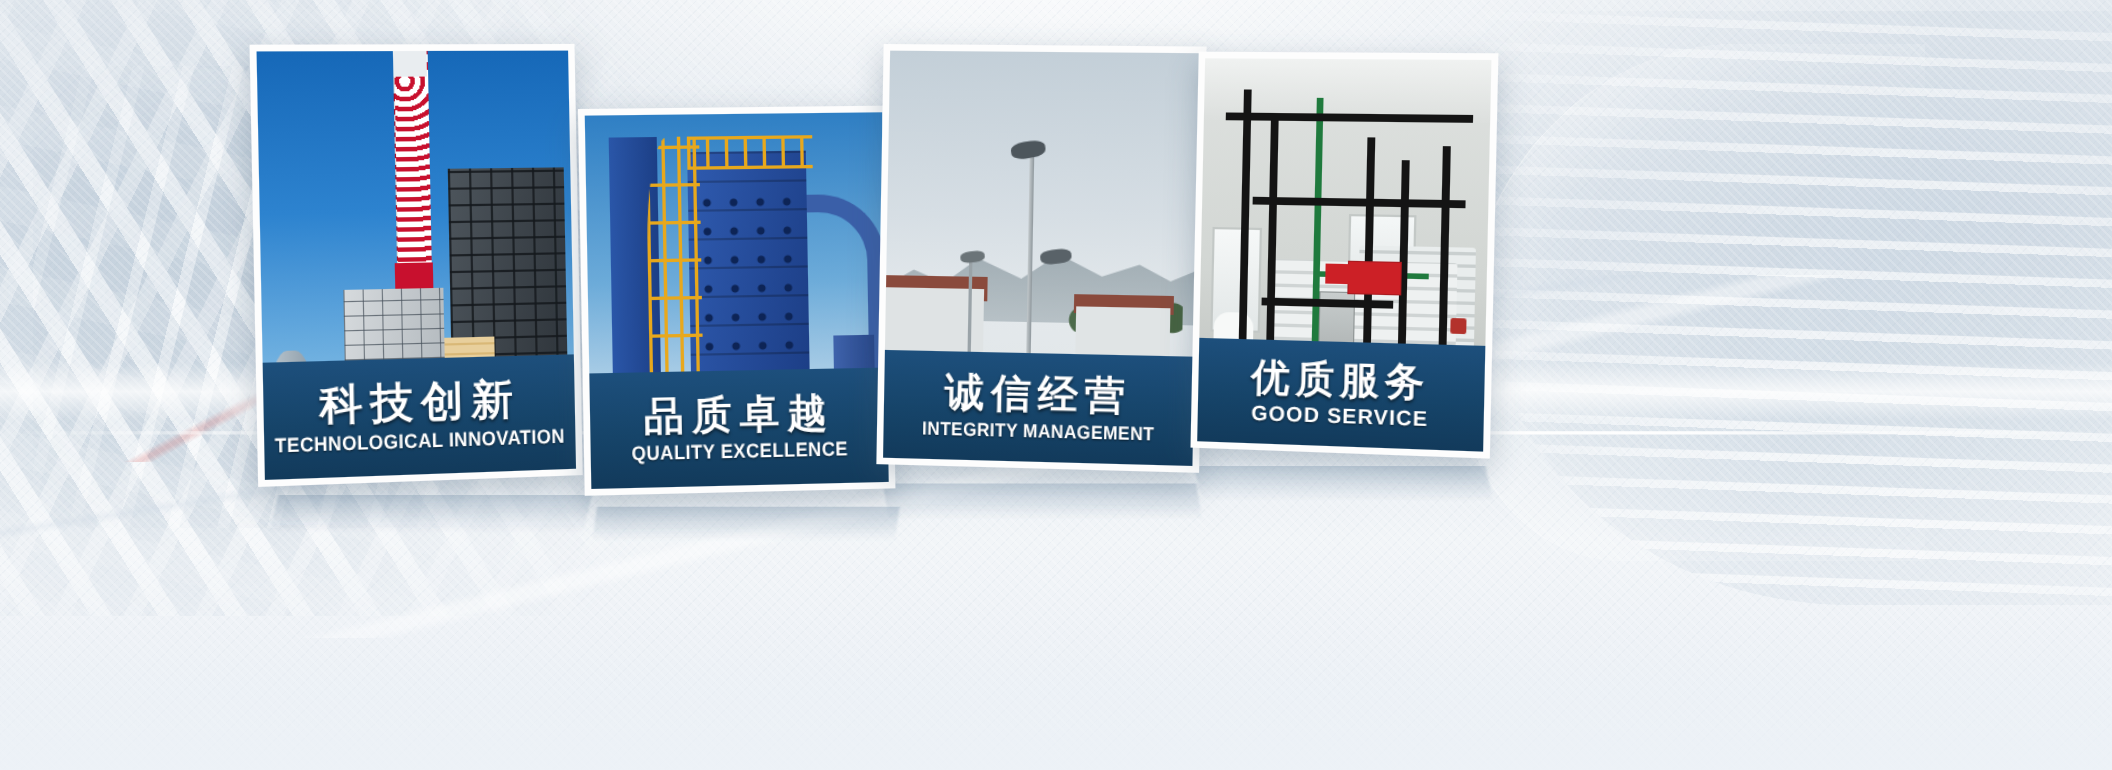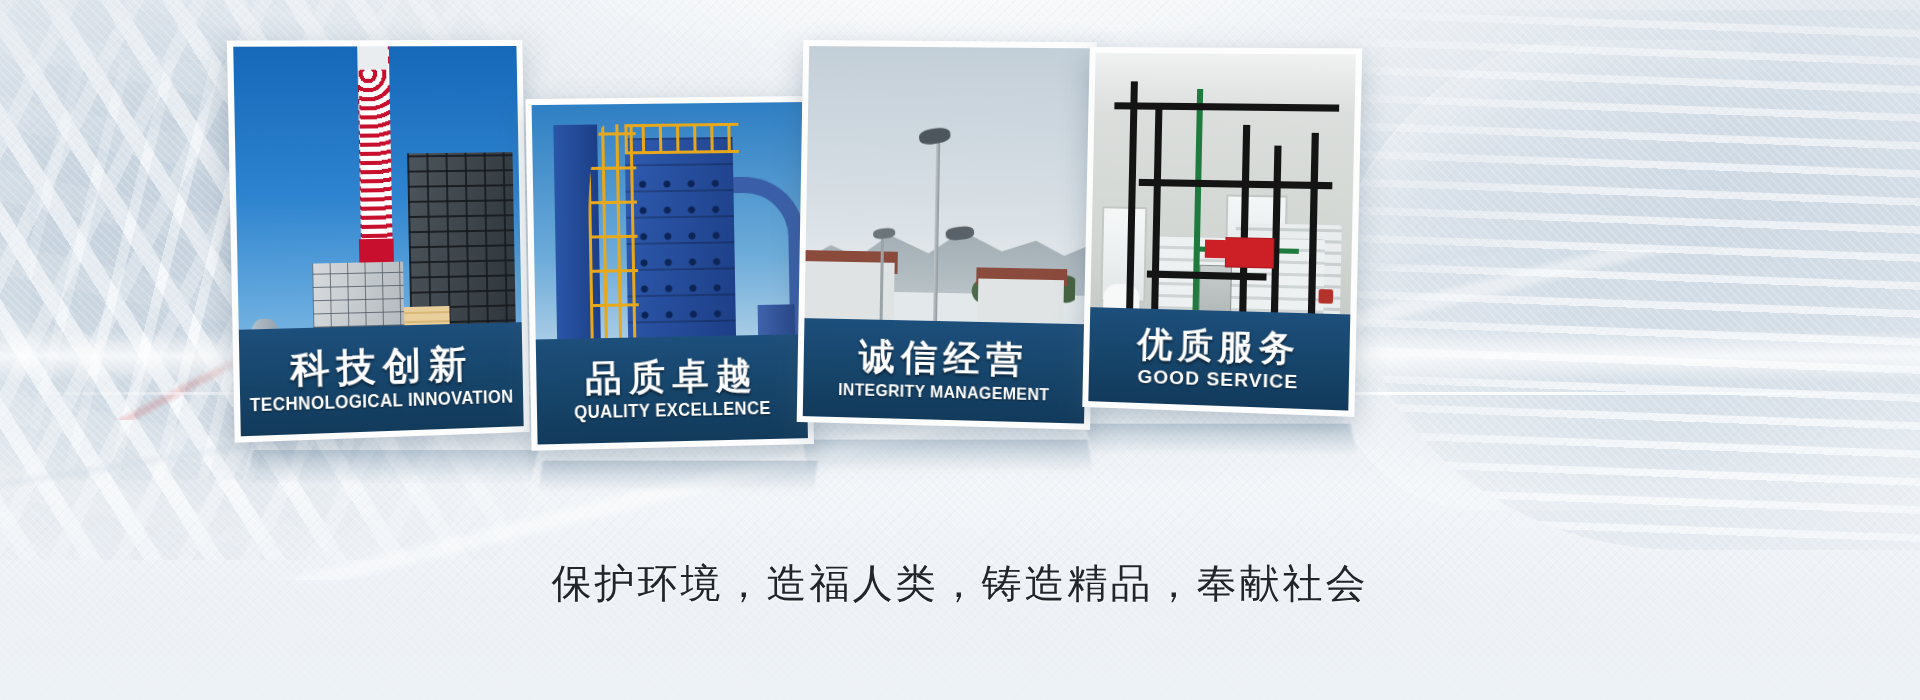--- a/index.html
+++ b/index.html
@@ -381,15 +381,14 @@
         </div>
         <div class="label">
           <div class="cn">优质服务</div>
           <div class="en">GOOD SERVICE</div>
         </div>
       </div>
     </div>
 
   </div>
 
-  <div class="tagline">保护环境，造福人类，铸造精品，奉献社会</div>
 
 </div>
 
 </body></html>

